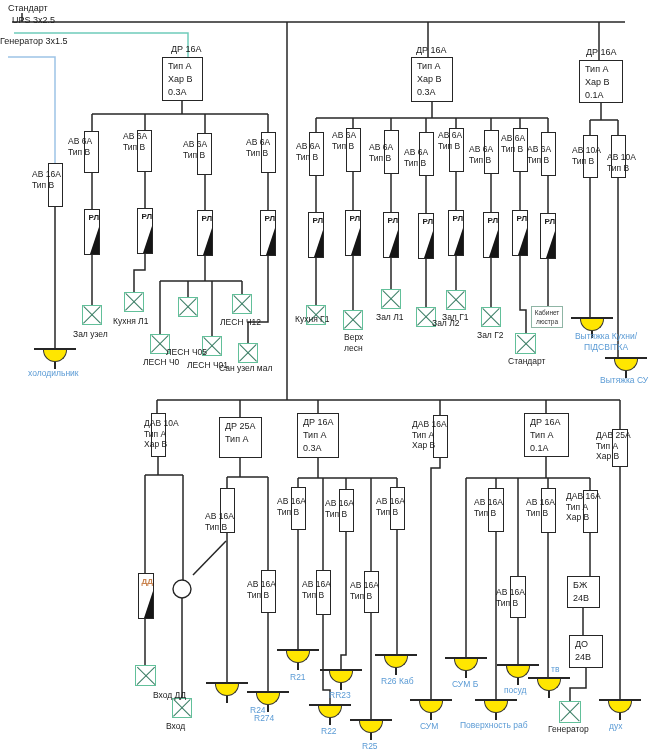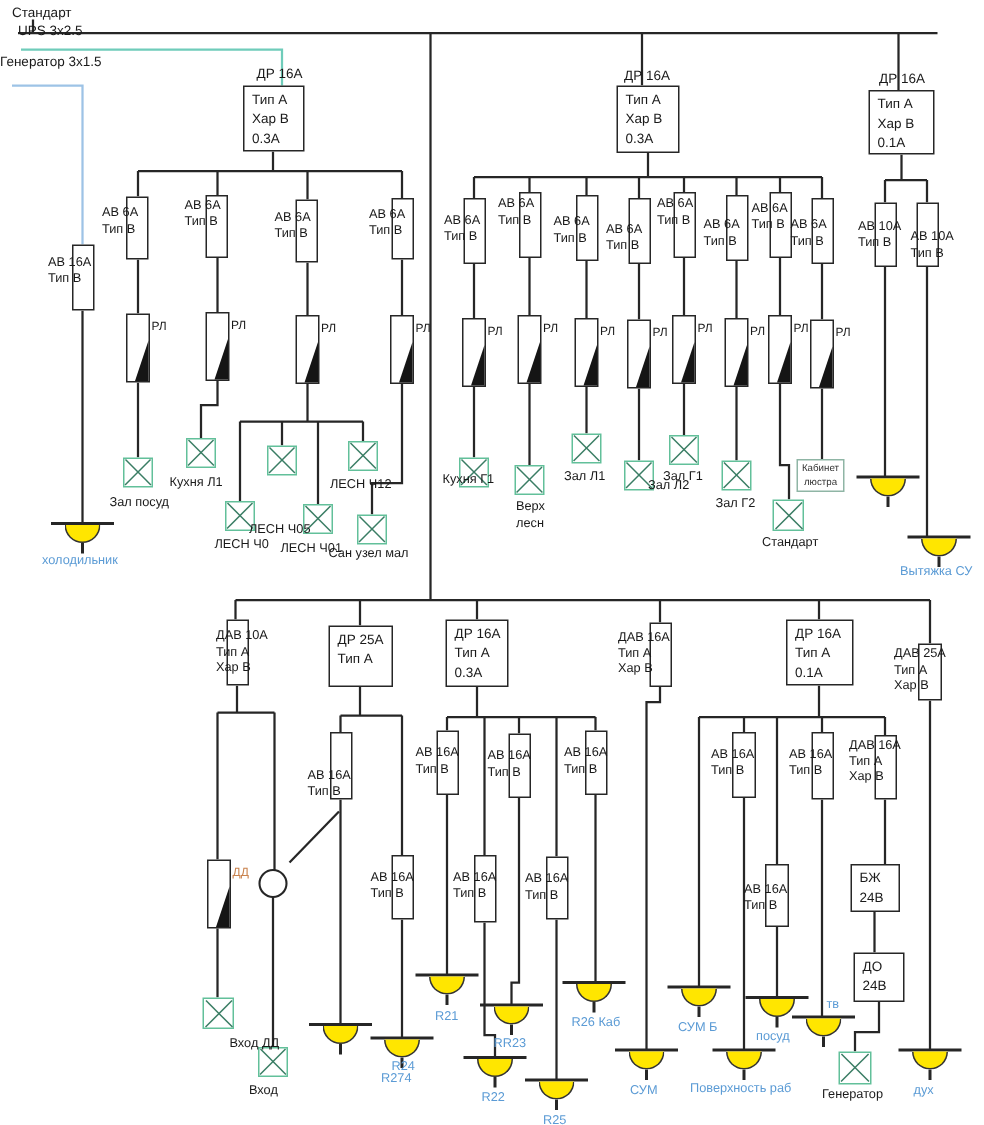--- a/index.html
+++ b/index.html
@@ -5,21 +5,21 @@
   html,body{margin:0;padding:0;background:#ffffff;}
   #diagram{position:relative;background:#ffffff;font-family:"Liberation Sans",sans-serif;overflow:hidden;border-radius:17px;}
   #wires{position:absolute;left:0;top:0;z-index:1;}
   .t{position:absolute;white-space:pre;color:#1a1a1a;z-index:6;line-height:10.5px;font-size:8.5px;}
   .rect{position:absolute;background:#fff;border:1.3px solid #262626;box-sizing:border-box;z-index:3;}
   .rcd{position:absolute;background:#fff;border:1.4px solid #262626;box-sizing:border-box;z-index:3;
        white-space:pre;padding:2px 0 0 5px;font-size:9px;line-height:13px;color:#1a1a1a;}
   .lbox{position:absolute;background:#fff;border:1px solid #8fb5a5;box-sizing:border-box;z-index:3;
        white-space:pre;text-align:center;font-size:6.5px;line-height:8.5px;color:#333;padding-top:2px;}
   .relay{position:absolute;width:16px;height:46px;background:#fff;border:1.2px solid #262626;box-sizing:border-box;z-index:3;}
-  .relay .rtx{position:absolute;top:3px;left:16px;right:0;text-align:left;font-size:8px;color:#1a1a1a;}
+  .relay .rtx{position:absolute;top:3px;left:0;right:0;text-align:right;font-size:8px;color:#1a1a1a;font-weight:bold;}
   .relay .wedge{position:absolute;right:0;bottom:0;width:0;height:0;border-left:9px solid transparent;border-bottom:27px solid #151515;}
   .lamp{position:absolute;width:42px;z-index:4;}
   .lamp .bar{width:42px;height:2px;background:#262626;}
   .lamp .dome{width:22px;height:11px;margin:0 auto;background:var(--ly);border:1.1px solid #333;border-top:none;
        border-radius:0 0 12px 12px;box-sizing:content-box;}
   .lamp .tick{width:2px;height:7px;background:#262626;margin:0 auto;}
   .xbox{position:absolute;background:#fff;border:1.6px solid var(--xb);box-sizing:border-box;z-index:4;}
   .xbox .d1,.xbox .d2{position:absolute;left:50%;top:50%;height:1.4px;background:var(--xc);}
   .xbox .d1{transform:translate(-50%,-50%) rotate(45deg);}
   .xbox .d2{transform:translate(-50%,-50%) rotate(-45deg);}
@@ -313,32 +313,34 @@
       <div class="bar"></div>
       <div class="dome"></div>
       <div class="tick"></div>
     </div>
     <div class="t" style="left: 28px; top: 368px; color: rgb(91, 155, 213);">холодильник</div>
     <div class="lamp" style="left: 571px; top: 317px;">
       <div class="bar"></div>
       <div class="dome"></div>
       <div class="tick"></div>
     </div>
+    <div class="t" style="left: 556px; top: 331px; width: 100px; text-align: center; color: rgb(91, 155, 213);">Вытяжка Кухни/
+ПІДСВІТКА</div>
     <div class="lamp" style="left: 605px; top: 357px;">
       <div class="bar"></div>
       <div class="dome"></div>
       <div class="tick"></div>
     </div>
     <div class="t" style="left: 600px; top: 375px; color: rgb(91, 155, 213);">Вытяжка СУ</div>
     <div class="lamp" style="left: 206px; top: 682px;">
       <div class="bar"></div>
       <div class="dome"></div>
       <div class="tick"></div>
     </div>
-    <div class="t" style="left: 221px; top: 705px; color: rgb(91, 155, 213); padding-left: 40px;">R24</div>
+    <div class="t" style="left: 210px; top: 705px; color: rgb(91, 155, 213); padding-left: 40px;">R24</div>
     <div class="lamp" style="left: 247px; top: 691px;">
       <div class="bar"></div>
       <div class="dome"></div>
       <div class="tick"></div>
     </div>
     <div class="t" style="left: 254px; top: 713px; color: rgb(91, 155, 213);">R274</div>
     <div class="lamp" style="left: 277px; top: 649px;">
       <div class="bar"></div>
       <div class="dome"></div>
       <div class="tick"></div>
@@ -401,21 +403,21 @@
     <div class="lamp" style="left: 599px; top: 699px;">
       <div class="bar"></div>
       <div class="dome"></div>
       <div class="tick"></div>
     </div>
     <div class="t" style="left: 609px; top: 721px; color: rgb(91, 155, 213);">дух</div>
     <div class="xbox" style="left: 82px; top: 305px; width: 20px; height: 20px;">
       <i class="d1" style="width: 24px;"></i>
       <i class="d2" style="width: 24px;"></i>
     </div>
-    <div class="t" style="left: 73px; top: 329px; color: rgb(26, 26, 26);">Зал посуд</div>
+    <div class="t" style="left: 73px; top: 329px; color: rgb(26, 26, 26);">Зал узел</div>
     <div class="xbox" style="left: 124px; top: 292px; width: 20px; height: 20px;">
       <i class="d1" style="width: 24px;"></i>
       <i class="d2" style="width: 24px;"></i>
     </div>
     <div class="t" style="left: 113px; top: 316px; color: rgb(26, 26, 26);">Кухня Л1</div>
     <div class="xbox" style="left: 150px; top: 334px; width: 20px; height: 20px;">
       <i class="d1" style="width: 24px;"></i>
       <i class="d2" style="width: 24px;"></i>
     </div>
     <div class="t" style="left: 143px; top: 357px; color: rgb(26, 26, 26);">ЛЕСН Ч0</div>

